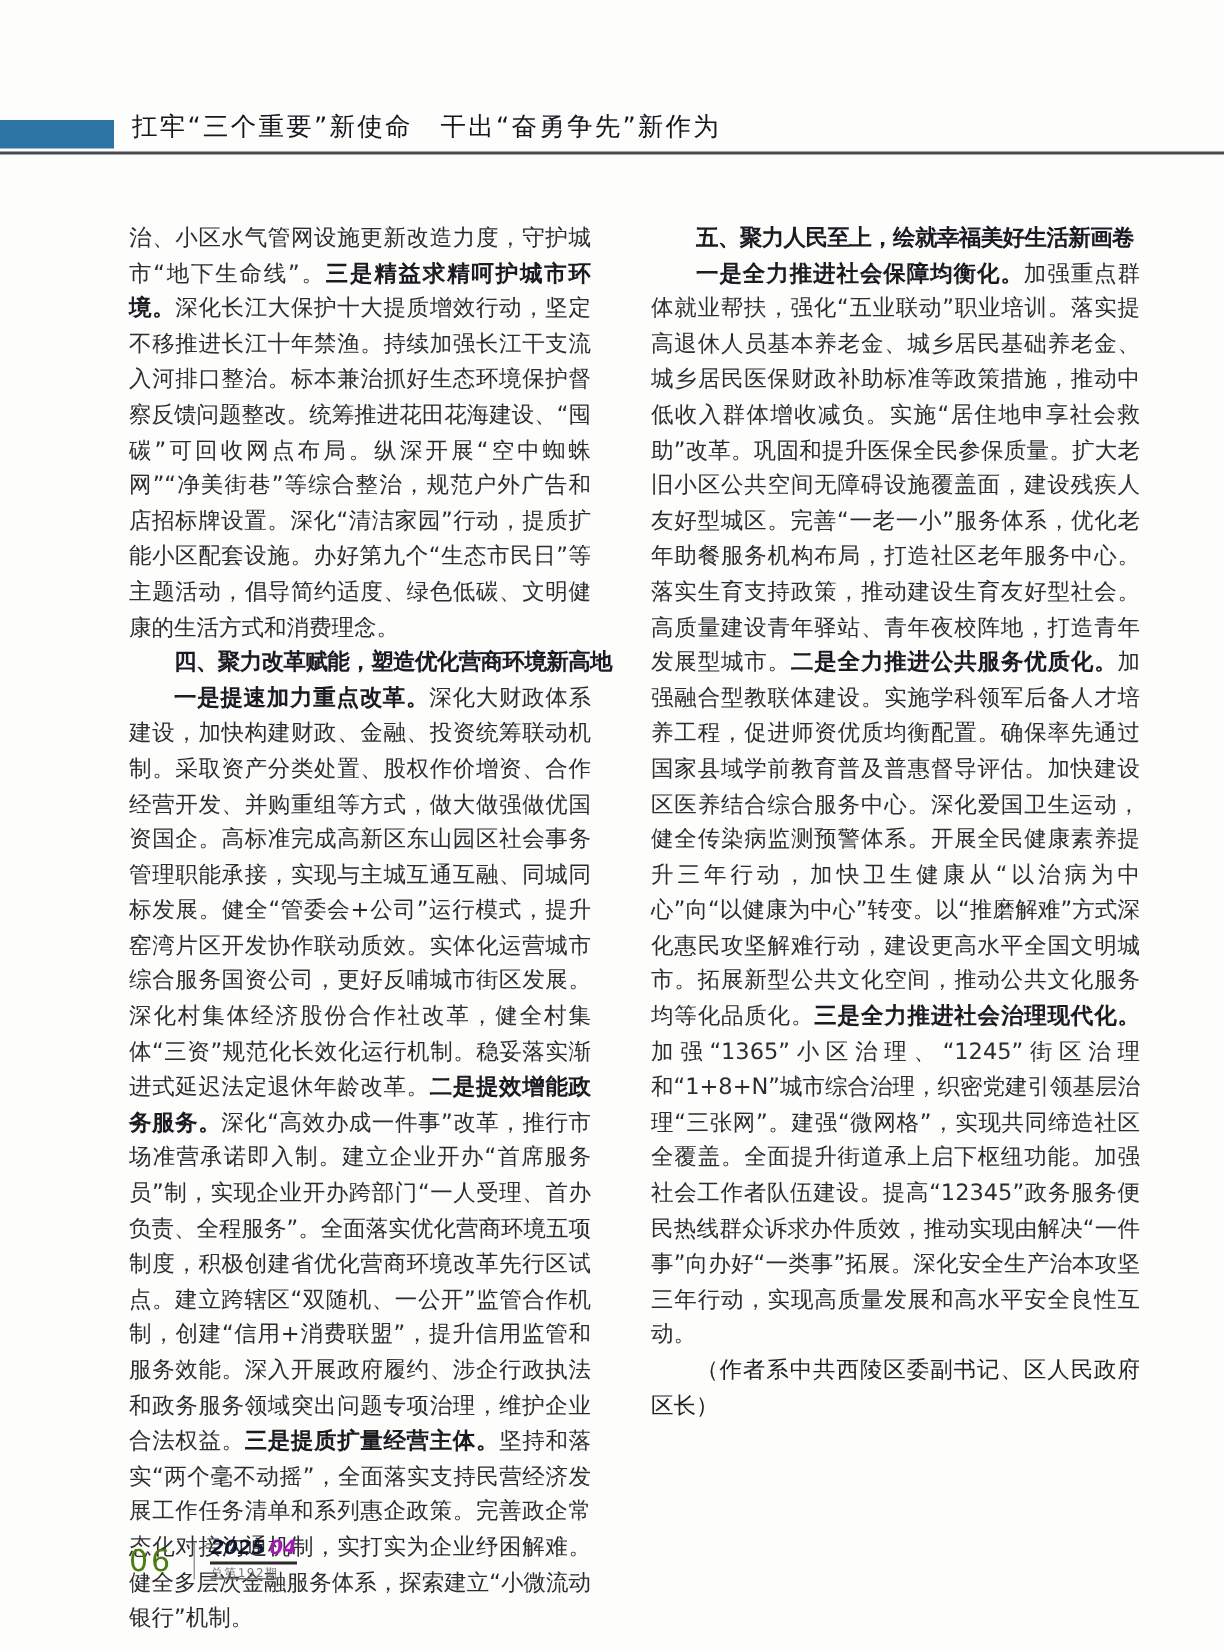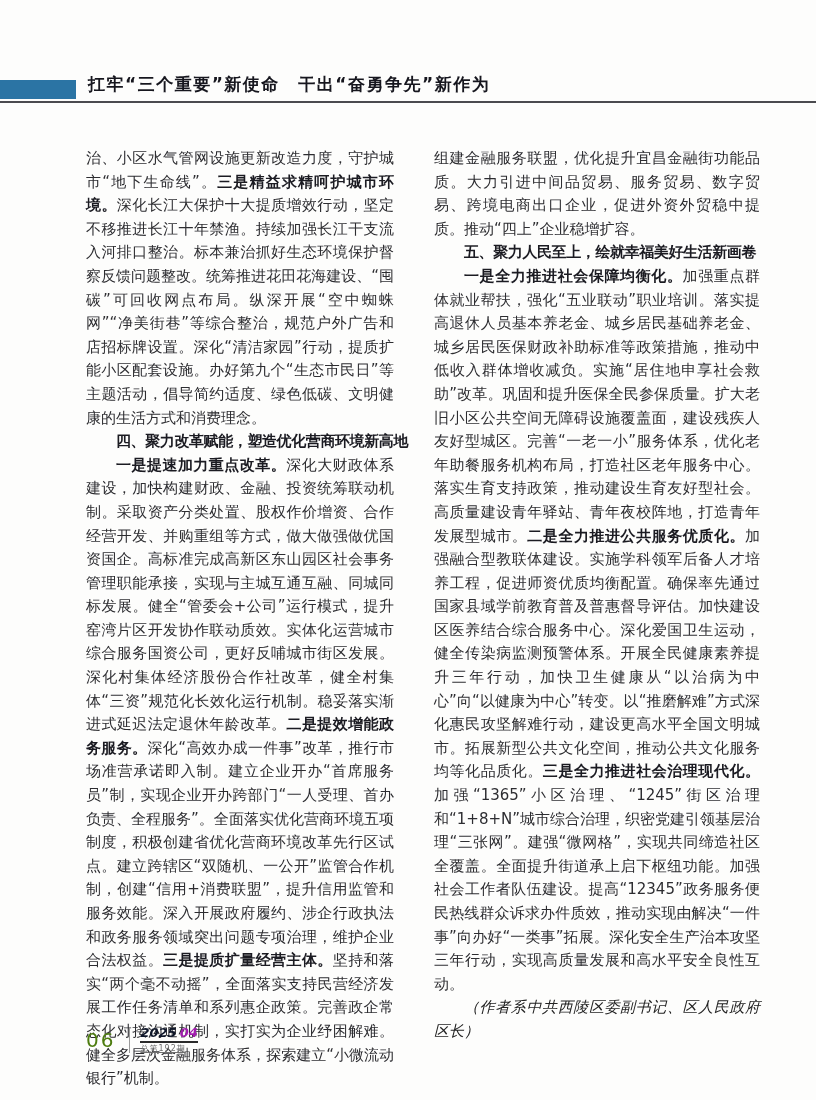--- a/index.html
+++ b/index.html
@@ -6,38 +6,38 @@
   .page {
     position:relative; width:816px; height:1100px;
     background:#fdfdfc; overflow:hidden;
     font-family:"DejaVu Sans", sans-serif;
     color:#2d2d31;
   }
   
   .accent-bar { position:absolute; left:0; top:80px; width:76px; height:19px; background:#2b74a4; }
   .header-title {
     position:absolute; left:88px; top:73px;
-    font-size:17px; font-weight:bold; letter-spacing:1.5px; color:#16161e;
+    font-size:17px; font-weight:normal; letter-spacing:1.5px; color:#16161e;
     white-space:nowrap;
   }
   .header-rule { position:absolute; left:0; top:101px; width:816px; height:2px; background:#4b4b4f; }
   
   .content {
     position:absolute; left:86px; top:147px;
     display:flex; gap:40px;
     font-size:15px; line-height:23.6px;
     text-align:justify; text-justify:inter-ideograph;
   }
   .col-left  { width:308px; }
   .col-right { width:326px; }
   .content p { margin:0; }
   .indent { text-indent:2em; }
   .heading { font-weight:bold; letter-spacing:-0.4px; white-space:nowrap; color:#1b1b22; }
   .bold { font-weight:bold; color:#1b1b22; }
-  .author { font-family:"DejaVu Serif", serif; font-style:italic; color:#222; }
+  .author { font-family:"DejaVu Serif", serif; color:#222; }
   
   .footer { position:absolute; left:86px; top:1026px; display:flex; align-items:center; }
   .page-num { font-size:20px; letter-spacing:2px; color:#4d7c0f; }
   .footer-sep { width:1px; height:25px; background:#9a9a9a; margin:0 10px 0 14px; }
   .issue-badge { display:flex; flex-direction:column; align-items:flex-start; }
   .issue-top {
     display:flex; align-items:baseline; gap:3px;
     font-weight:bold; font-style:italic; font-size:13px; line-height:14px;
     border-bottom:2px solid #2a2a2a; padding-bottom:1px;
   }
@@ -54,21 +54,20 @@
   <div class="header-title">扛牢“三个重要”新使命　干出“奋勇争先”新作为</div>
   <div class="header-rule"></div>
 
   <div class="content">
     <div class="col-left">
         <p class="para"><span>治、小区水气管网设施更新改造力度，守护城市“地下生命线”。</span><span class="bold">三是精益求精呵护城市环境。</span><span>深化长江大保护十大提质增效行动，坚定不移推进长江十年禁渔。持续加强长江干支流入河排口整治。标本兼治抓好生态环境保护督察反馈问题整改。统筹推进花田花海建设、“囤碳”可回收网点布局。纵深开展“空中蜘蛛网”“净美街巷”等综合整治，规范户外广告和店招标牌设置。深化“清洁家园”行动，提质扩能小区配套设施。办好第九个“生态市民日”等主题活动，倡导简约适度、绿色低碳、文明健康的生活方式和消费理念。</span></p>
         <p class="heading indent"><span class="bold">四、聚力改革赋能，塑造优化营商环境新高地</span></p>
         <p class="para indent"><span class="bold">一是提速加力重点改革。</span><span>深化大财政体系建设，加快构建财政、金融、投资统筹联动机制。采取资产分类处置、股权作价增资、合作经营开发、并购重组等方式，做大做强做优国资国企。高标准完成高新区东山园区社会事务管理职能承接，实现与主城互通互融、同城同标发展。健全“管委会+公司”运行模式，提升窑湾片区开发协作联动质效。实体化运营城市综合服务国资公司，更好反哺城市街区发展。深化村集体经济股份合作社改革，健全村集体“三资”规范化长效化运行机制。稳妥落实渐进式延迟法定退休年龄改革。</span><span class="bold">二是提效增能政务服务。</span><span>深化“高效办成一件事”改革，推行市场准营承诺即入制。建立企业开办“首席服务员”制，实现企业开办跨部门“一人受理、首办负责、全程服务”。全面落实优化营商环境五项制度，积极创建省优化营商环境改革先行区试点。建立跨辖区“双随机、一公开”监管合作机制，创建“信用+消费联盟”，提升信用监管和服务效能。深入开展政府履约、涉企行政执法和政务服务领域突出问题专项治理，维护企业合法权益。</span><span class="bold">三是提质扩量经营主体。</span><span>坚持和落实“两个毫不动摇”，全面落实支持民营经济发展工作任务清单和系列惠企政策。完善政企常态化对接沟通机制，实打实为企业纾困解难。健全多层次金融服务体系，探索建立“小微流动银行”机制。</span></p>
       </div>
     <div class="col-right">
-        <p class="para"><span>组建金融服务联盟，优化提升宜昌金融街功能品质。大力引进中间品贸易、服务贸易、数字贸易、跨境电商出口企业，促进外资外贸稳中提质。推动“四上”企业稳增扩容。</span></p>
         <p class="heading indent"><span class="bold">五、聚力人民至上，绘就幸福美好生活新画卷</span></p>
         <p class="para indent"><span class="bold">一是全力推进社会保障均衡化。</span><span>加强重点群体就业帮扶，强化“五业联动”职业培训。落实提高退休人员基本养老金、城乡居民基础养老金、城乡居民医保财政补助标准等政策措施，推动中低收入群体增收减负。实施“居住地申享社会救助”改革。巩固和提升医保全民参保质量。扩大老旧小区公共空间无障碍设施覆盖面，建设残疾人友好型城区。完善“一老一小”服务体系，优化老年助餐服务机构布局，打造社区老年服务中心。落实生育支持政策，推动建设生育友好型社会。高质量建设青年驿站、青年夜校阵地，打造青年发展型城市。</span><span class="bold">二是全力推进公共服务优质化。</span><span>加强融合型教联体建设。实施学科领军后备人才培养工程，促进师资优质均衡配置。确保率先通过国家县域学前教育普及普惠督导评估。加快建设区医养结合综合服务中心。深化爱国卫生运动，健全传染病监测预警体系。开展全民健康素养提升三年行动，加快卫生健康从“以治病为中心”向“以健康为中心”转变。以“推磨解难”方式深化惠民攻坚解难行动，建设更高水平全国文明城市。拓展新型公共文化空间，推动公共文化服务均等化品质化。</span><span class="bold">三是全力推进社会治理现代化。</span><span>加强“1365”小区治理、“1245”街区治理和“1+8+N”城市综合治理，织密党建引领基层治理“三张网”。建强“微网格”，实现共同缔造社区全覆盖。全面提升街道承上启下枢纽功能。加强社会工作者队伍建设。提高“12345”政务服务便民热线群众诉求办件质效，推动实现由解决“一件事”向办好“一类事”拓展。深化安全生产治本攻坚三年行动，实现高质量发展和高水平安全良性互动。</span></p>
         <p class="author indent"><span>（作者系中共西陵区委副书记、区人民政府区长）</span></p>
       </div>
   </div>
 
   <div class="footer">
     <span class="page-num">06</span>
     <span class="footer-sep"></span>
     <span class="issue-badge">

